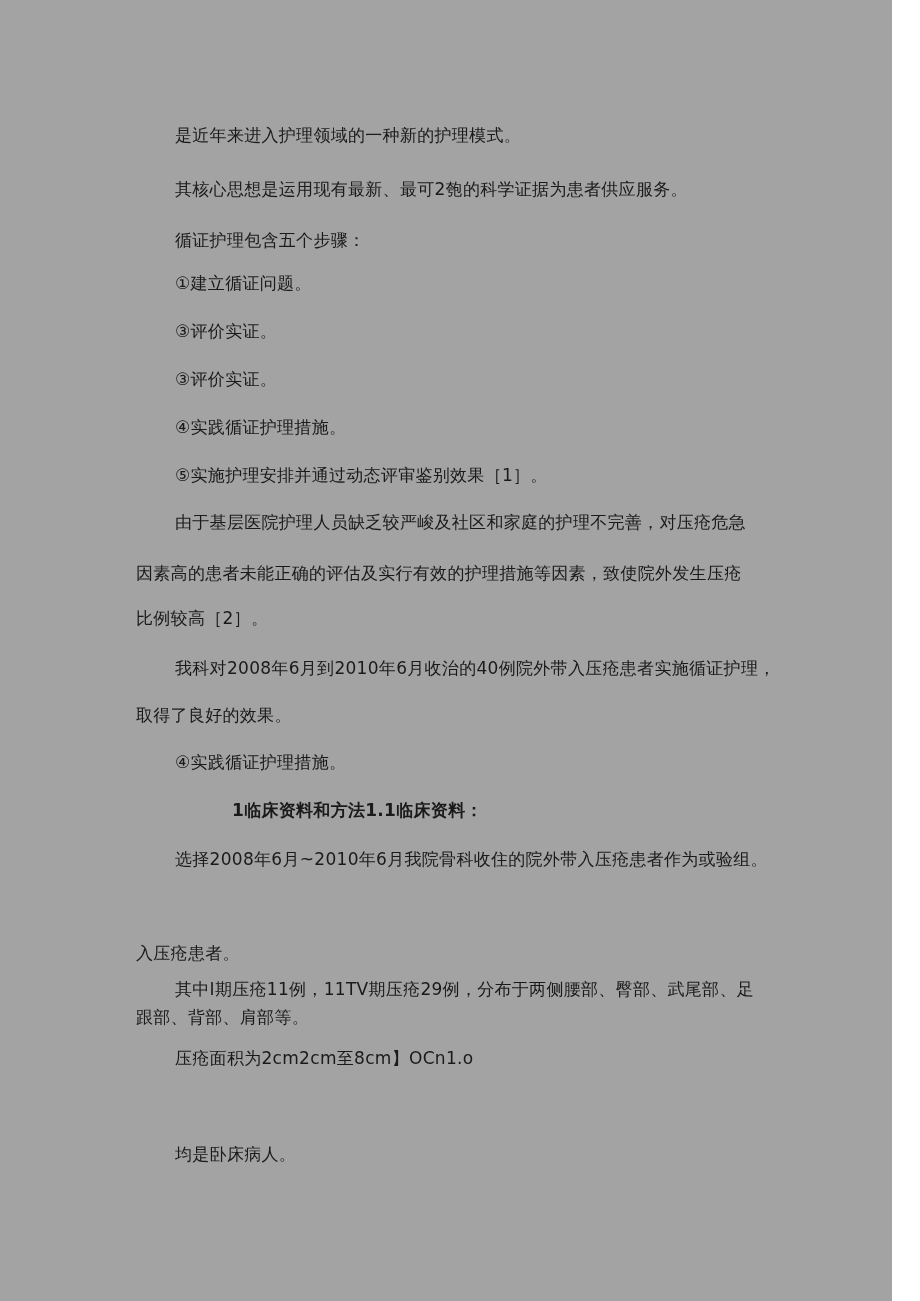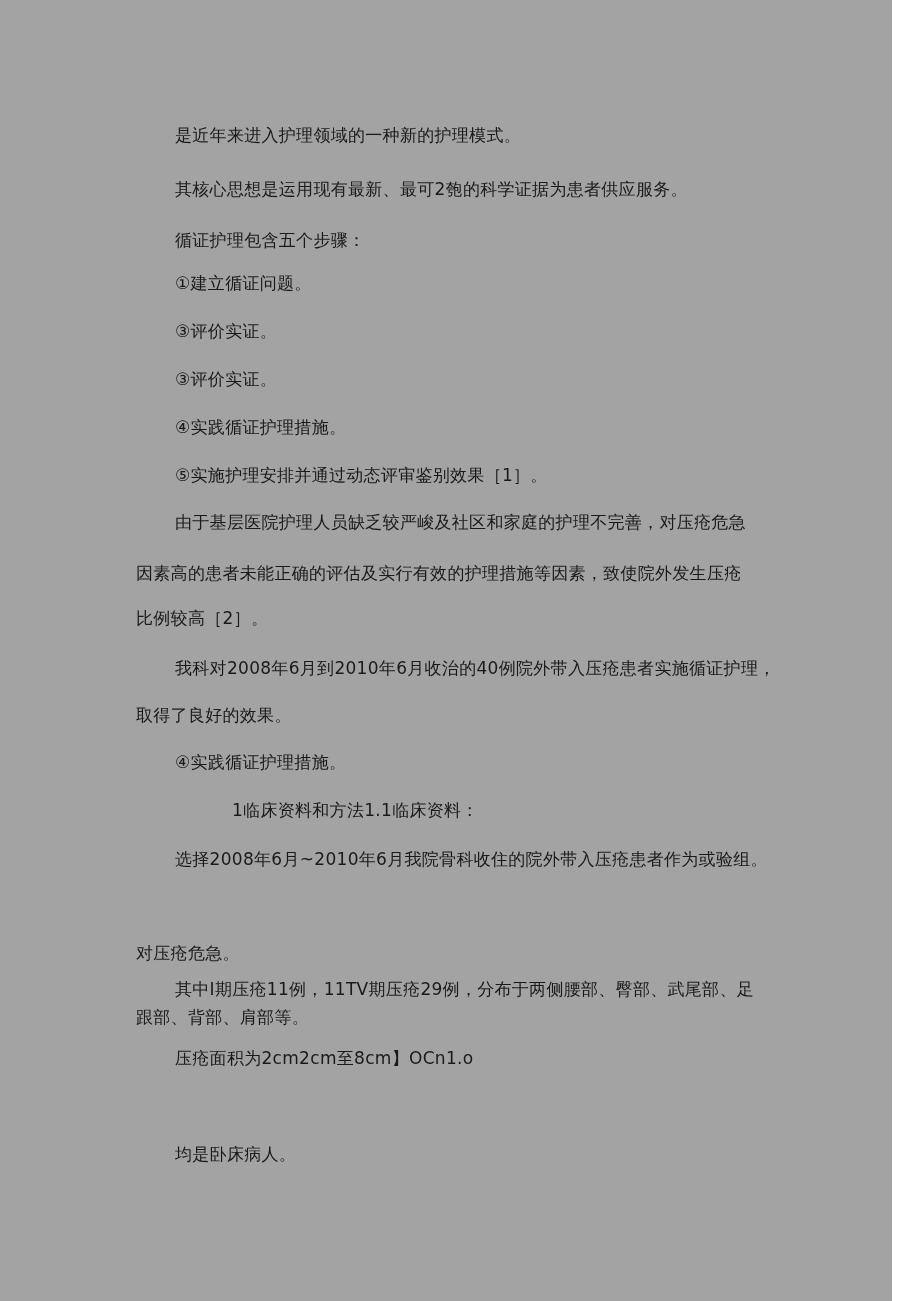--- a/index.html
+++ b/index.html
@@ -24,21 +24,21 @@
     }
     .line {
       position: absolute;
       font-size: 17px;
       line-height: 22px;
       white-space: nowrap;
       letter-spacing: 0.3px;
     }
     .ind { left: 175px; }
     .flush { left: 136px; text-align: right; }
-    .heading { left: 232px; }
+    .heading { left: 232px; font-weight: bold; }
   </style>
 </head>
 <body>
 
 <div class="page">
   <div class="line ind" style="top:124px">是近年来进入护理领域的一种新的护理模式。</div>
   <div class="line ind" style="top:178px">其核心思想是运用现有最新、最可2匏的科学证据为患者供应服务。</div>
   <div class="line ind" style="top:229px">循证护理包含五个步骤：</div>
 
   <div class="line ind" style="top:272px">①建立循证问题。</div>
@@ -53,20 +53,20 @@
 
   <div class="line ind" style="top:657px">我科对2008年6月到2010年6月收治的40例院外带入压疮患者实施循证护理，</div>
   <div class="line flush" style="top:704px">取得了良好的效果。</div>
 
   <div class="line ind" style="top:751px">④实践循证护理措施。</div>
 
   <div class="line heading" style="top:799px">1临床资料和方法1.1临床资料：</div>
 
   <div class="line ind" style="top:848px">选择2008年6月~2010年6月我院骨科收住的院外带入压疮患者作为或验组。</div>
 
-  <div class="line flush" style="top:942px">对压疮危急。</div>
+  <div class="line flush" style="top:942px">入压疮患者。</div>
 
   <div class="line ind" style="top:978px">其中I期压疮11例，11TV期压疮29例，分布于两侧腰部、臀部、武尾部、足</div>
   <div class="line flush" style="top:1006px">跟部、背部、肩部等。</div>
 
   <div class="line ind" style="top:1047px">压疮面积为2cm2cm至8cm】OCn1.o</div>
   <div class="line ind" style="top:1143px">均是卧床病人。</div>
 </div>
 
 </body></html>

